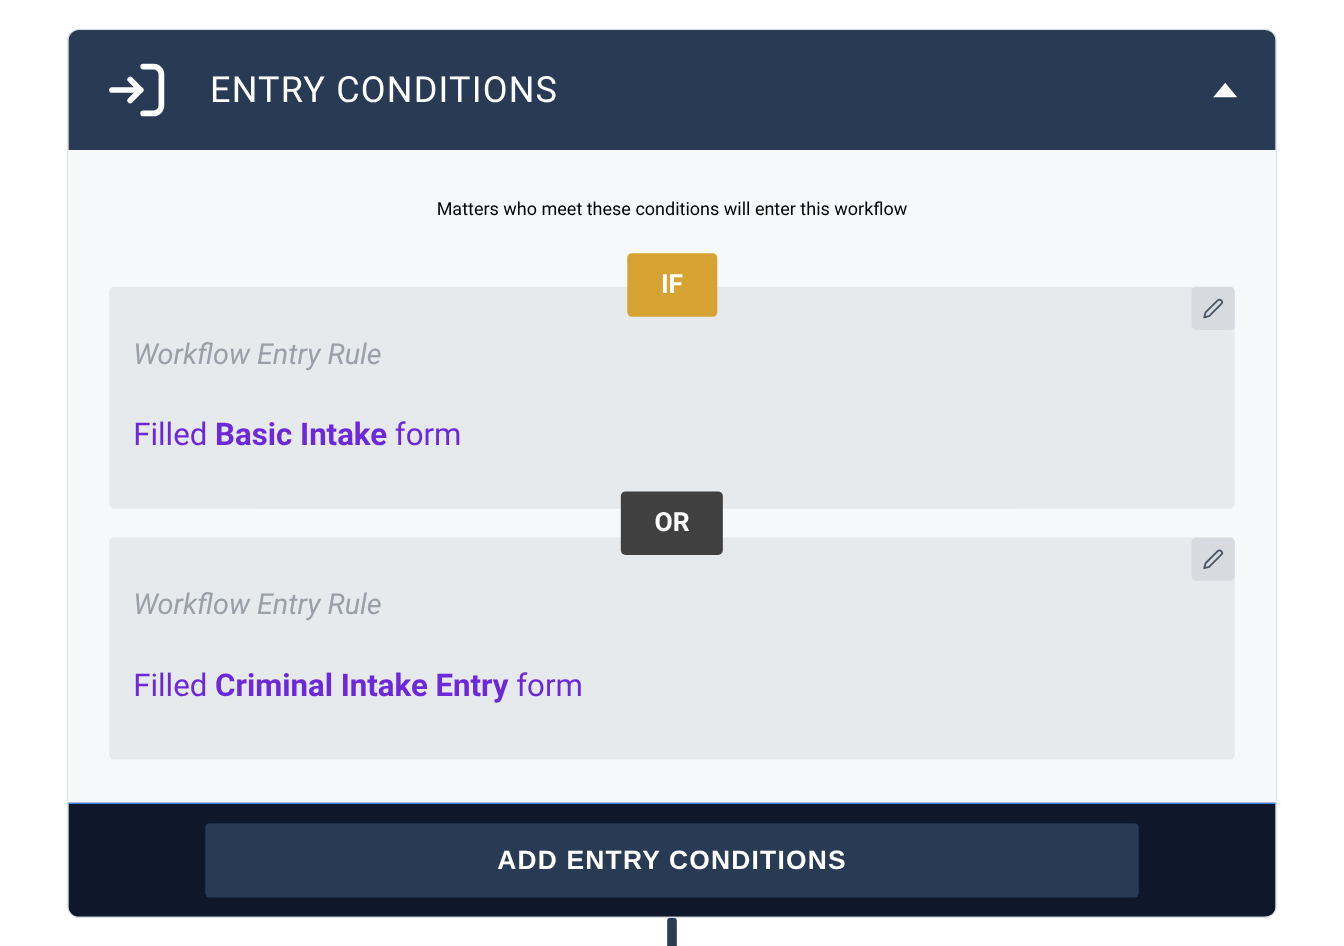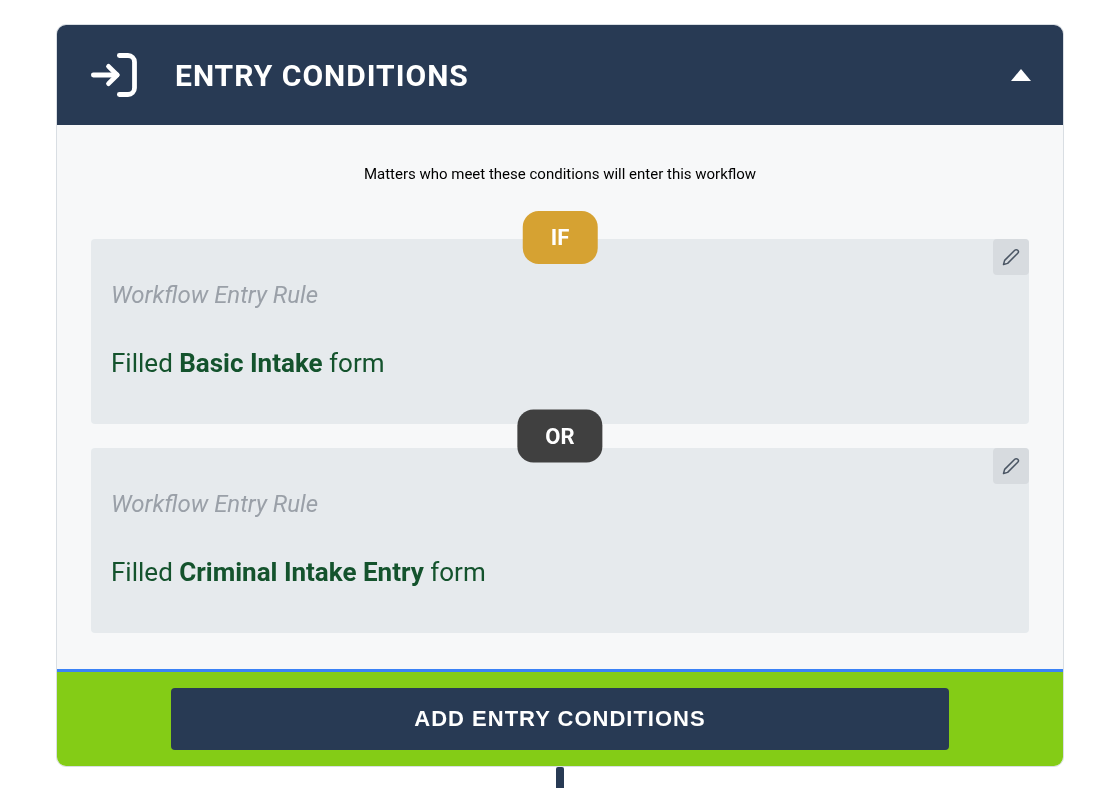--- a/index.html
+++ b/index.html
@@ -29,21 +29,21 @@
     .header-icon {
       width: 52px;
       height: 52px;
       display: flex;
       align-items: center;
       justify-content: center;
       margin-right: 34px;
     }
     .header-title {
       font-size: 30px;
-      font-weight: 700;
+      font-weight: 400;
       letter-spacing: 1px;
       text-transform: uppercase;
     }
     .collapse-toggle {
       position: absolute;
       right: 32px;
       top: 50%;
       transform: translateY(-50%);
       width: 0;
       height: 0;
@@ -66,21 +66,21 @@
     .rules-area {
       padding: 0 34px 36px 34px;
       position: relative;
     }
     .pill {
       display: inline-block;
       padding: 14px 28px;
       font-size: 22px;
       font-weight: 700;
       color: #fff;
-      border-radius: 16px;
+      border-radius: 4px;
       position: relative;
       z-index: 2;
     }
     .pill-wrap {
       text-align: center;
       position: relative;
       height: 28px;
     }
     .pill-if {
       background: #d6a232;
@@ -99,43 +99,43 @@
       margin-bottom: 0;
     }
     .rule-title {
       color: #9aa0a8;
       font-style: italic;
       font-size: 24px;
       margin-bottom: 26px;
     }
     .rule-text {
       font-size: 26px;
-      color: #14532d;
+      color: #6d28d9;
       font-weight: 400;
       margin-top: 39px;
     }
     .rule-text .bold {
       font-weight: 700;
     }
     .edit-btn {
       position: absolute;
       top: 0;
       right: 0;
       width: 36px;
       height: 36px;
       background: #d7dbdf;
       border-radius: 4px;
       display: flex;
       align-items: center;
       justify-content: center;
       cursor: pointer;
     }
     .footer {
-      background: #84cc16;
-      border-top: 3px solid #3b82f6;
+      background: #0f172a;
+      border-top: 1px solid #3b82f6;
       padding: 16px 114px;
     }
     .add-btn {
       width: 100%;
       background: #283a54;
       color: #fff;
       font-size: 22px;
       font-weight: 700;
       letter-spacing: 1px;
       text-transform: uppercase;

